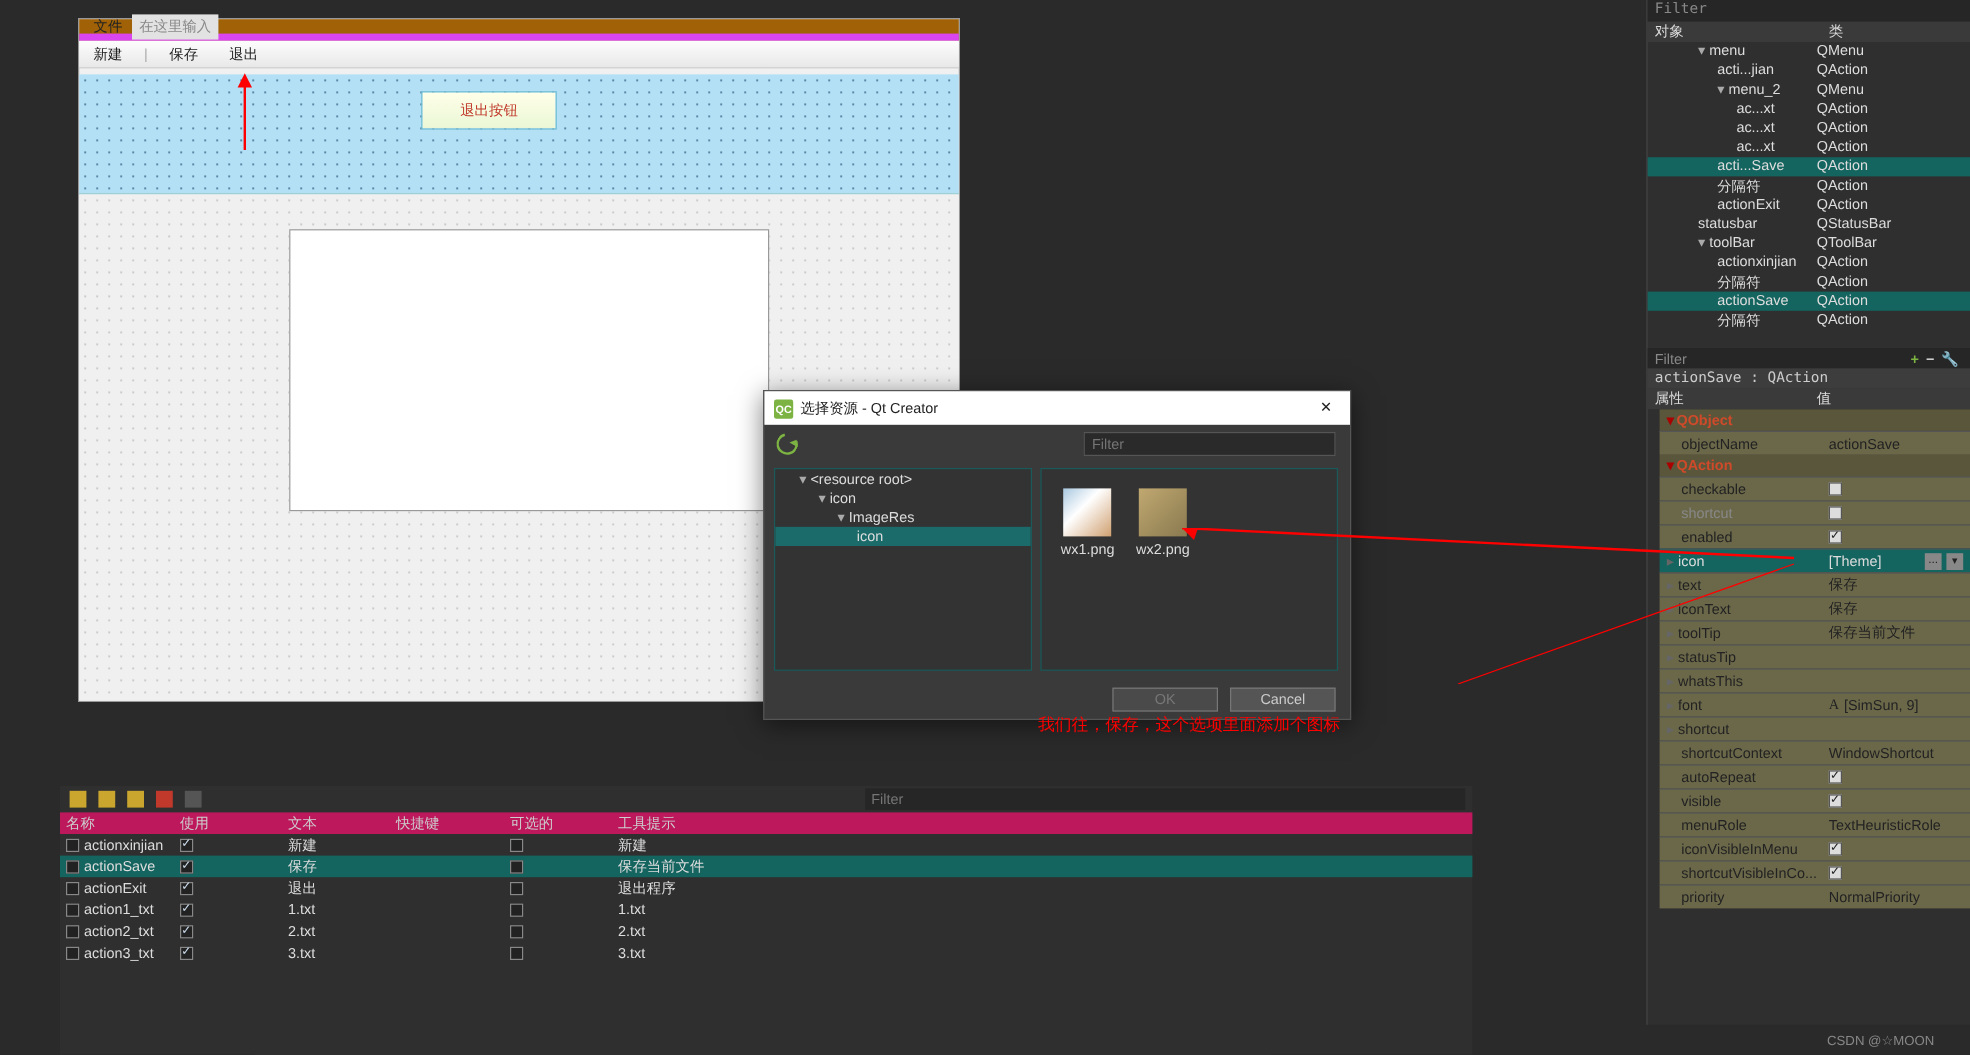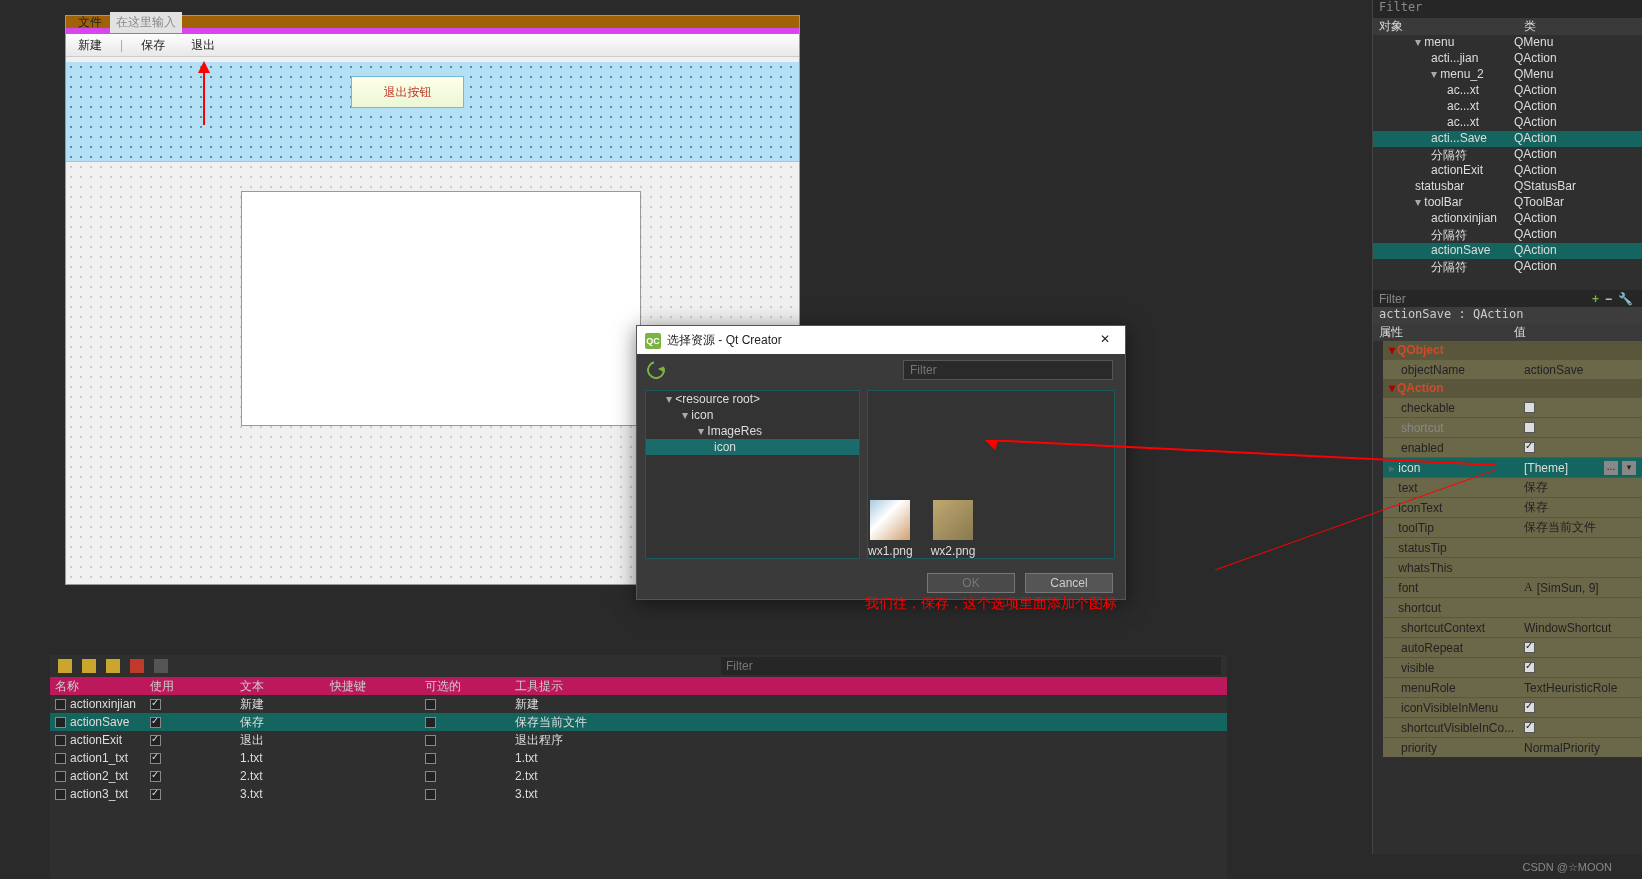--- a/index.html
+++ b/index.html
@@ -32,21 +32,21 @@
 .dialog-body { position:absolute; top:28px; bottom:35px; left:0; right:0; display:flex; }
 .dialog-toolbar { height:32px; width:100%; display:flex; align-items:center; padding:5px 10px; gap:10px; position:absolute; top:0; }
 .refresh-ico { width:18px; height:18px; border:2px solid #7cb342; border-radius:50%; border-top-color:transparent; transform:rotate(30deg); position:relative; }
 .refresh-ico::after{content:"";position:absolute;top:-4px;right:-2px;border:4px solid transparent;border-bottom:5px solid #7cb342;}
 .dialog-filter { flex:1; background:#2a2a2a; border:1px solid #555; height:20px; color:#888; padding:0 6px; margin-left:auto; width:210px; position:absolute; right:12px; top:6px; }
 .res-tree { position:absolute; left:8px; top:36px; bottom:5px; width:215px; border:1px solid #1a5a5a; background:#333; overflow:hidden; }
 .res-tree .node { padding:1px 4px; color:#ddd; white-space:nowrap; }
 .res-tree .sel { background:#1b6b6b; }
 .res-tree .ind1{padding-left:20px;} .res-tree .ind2{padding-left:36px;} .res-tree .ind3{padding-left:52px;} .res-tree .ind4{padding-left:68px;}
 .res-tree .arrow::before{content:"▾ "; color:#aaa;}
-.res-preview { position:absolute; left:230px; right:10px; top:36px; bottom:5px; border:1px solid #1a5a5a; background:#333; display:flex; gap:18px; padding:0; align-items:flex-end; }
+.res-preview { position:absolute; left:230px; right:10px; top:36px; bottom:5px; border:1px solid #1a5a5a; background:#333; display:flex; gap:18px; padding:16px; align-items:flex-start; }
 .thumb { text-align:center; color:#ddd; }
 .thumb .img { width:40px; height:40px; background:linear-gradient(135deg,#a8c8e0,#fff 40%,#d0a070); margin:0 auto 4px; }
 .thumb .img2 { background:linear-gradient(135deg,#c0a870,#8a7a50); }
 .dialog-footer { position:absolute; bottom:0; left:0; right:0; height:32px; display:flex; justify-content:flex-end; align-items:center; gap:10px; padding:0 12px; }
 .dlg-btn { width:88px; height:20px; background:#555; border:1px solid #777; color:#ccc; text-align:center; line-height:18px; }
 .dlg-btn.disabled { background:#4a4a4a; color:#777; }
 
 
 .long-arrow { position:absolute; left:985px; top:440px; width:520px; height:130px; pointer-events:none; z-index:60; }
 .annot-text { position:absolute; left:865px; top:595px; color:#ff0000; font-size:14px; z-index:60; }

